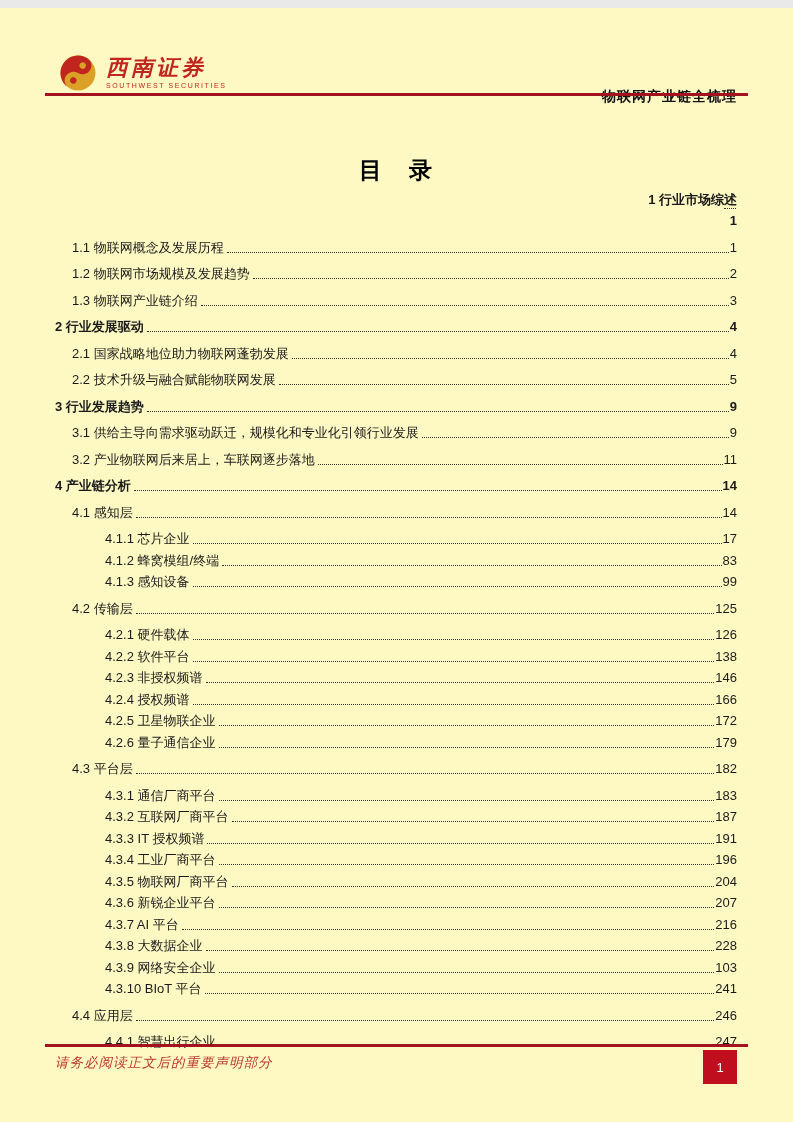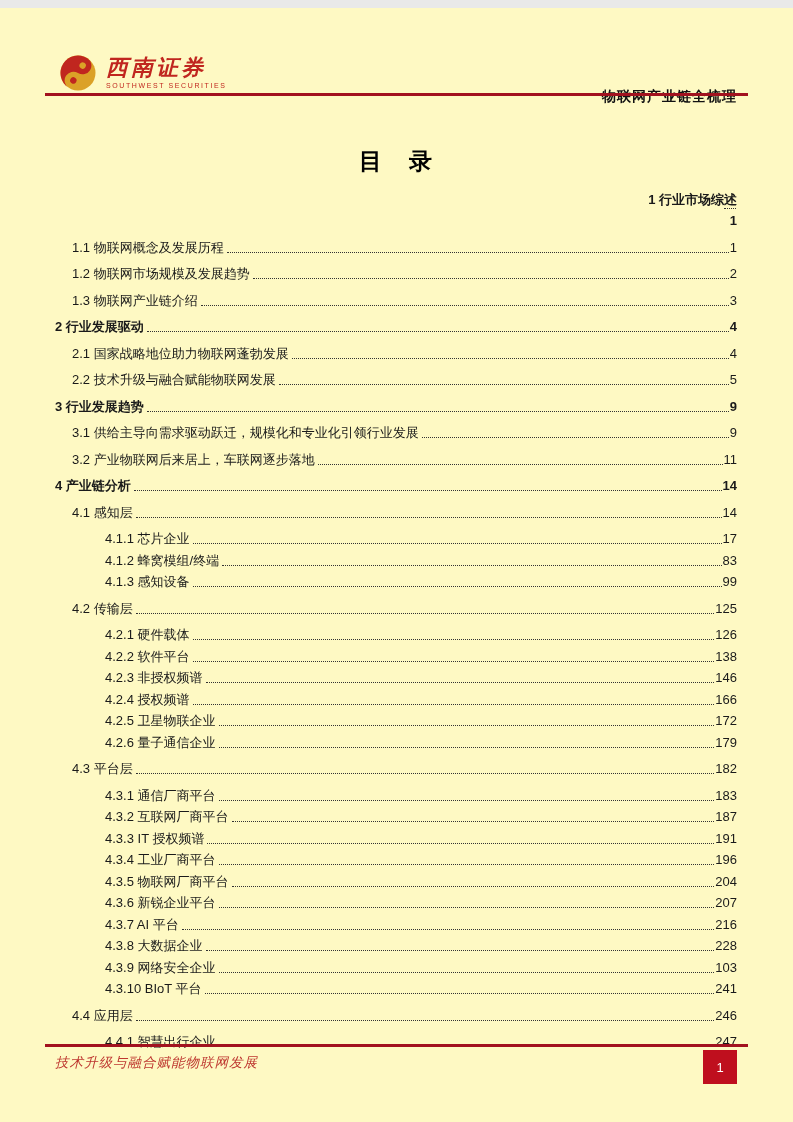--- a/index.html
+++ b/index.html
@@ -66,21 +66,21 @@
     top: 85px;
     left: 45px;
     right: 45px;
     height: 3px;
     background: var(--rule-red);
   }
 
   
   .toc-title {
     position: absolute;
-    top: 138px;
+    top: 147px;
     left: 0;
     width: 100%;
     text-align: center;
     font-size: 23px;
     font-weight: bold;
     color: #000;
     letter-spacing: 2px;
   }
 
   
@@ -342,16 +342,16 @@
       <span class="toc-page">246</span>
     </div>
       <div class="toc-row l3">
       <span class="toc-label">4.4.1 智慧出行企业</span>
       <span class="leader"></span>
       <span class="toc-page">247</span>
     </div>
     </div>
 
   <div class="footer-rule"></div>
-  <div class="disclaimer">技术升级与融合赋能物联网发展</div>
+  <div class="disclaimer">请务必阅读正文后的重要声明部分</div>
   <div class="page-num-box">1</div>
 
 </div>
 
 </body></html>

